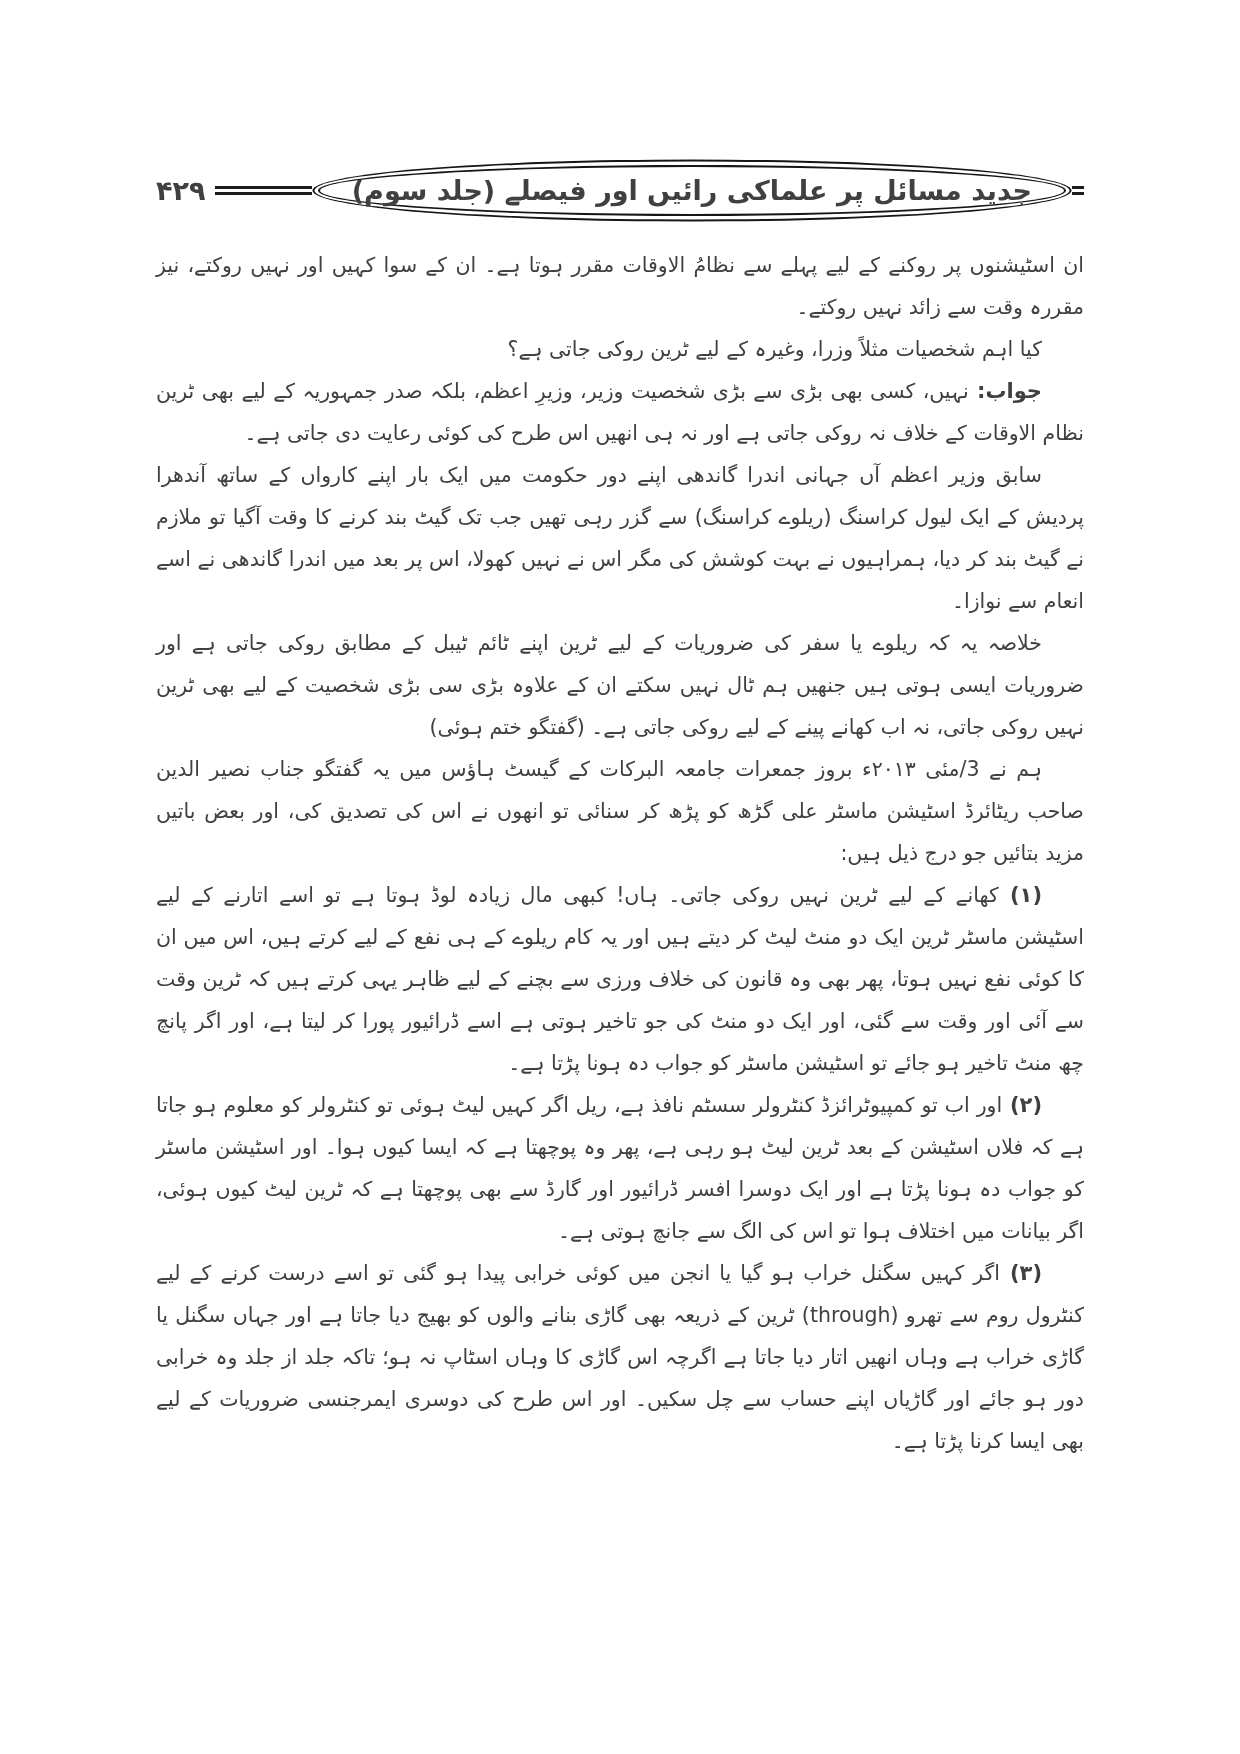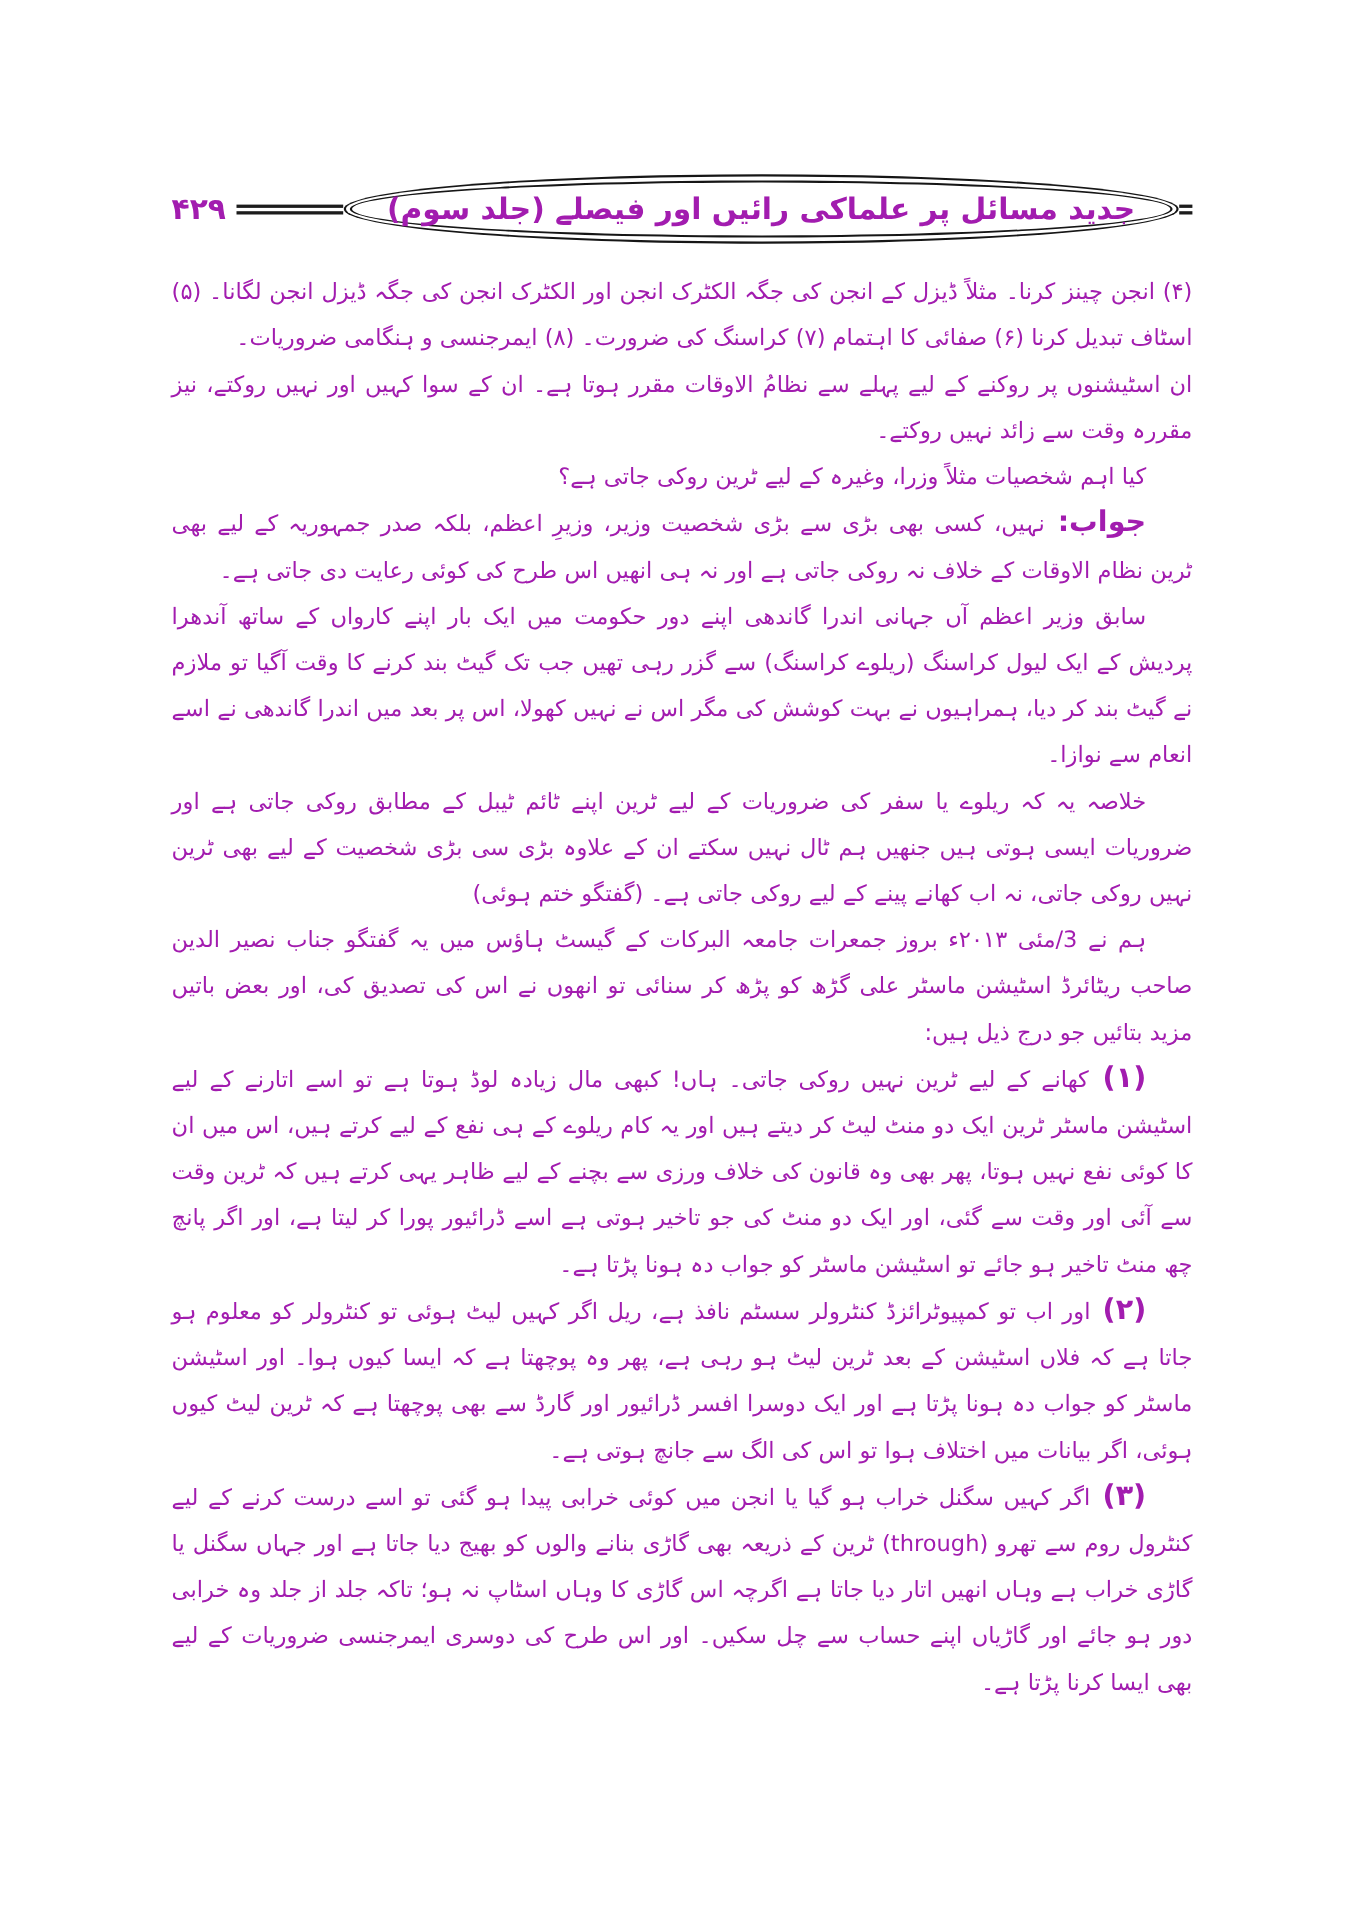--- a/index.html
+++ b/index.html
@@ -1,19 +1,19 @@
 <!DOCTYPE html>
 <html><head>
 <meta charset="utf-8">
 <style>
   * { margin:0; padding:0; box-sizing:border-box; }
   html, body { background:#ffffff; }
   .page {
     width:1240px; height:1754px; margin:0 auto; background:#ffffff;
-    font-family:"DejaVu Sans", sans-serif; color:#a21caf;
+    font-family:"DejaVu Sans", sans-serif; color:#404040;
     padding:160px 156px 0 156px;
     position:relative; overflow:hidden;
   }
   .page-header {
     display:flex; align-items:center; direction:ltr; height:60px;
   }
   .page-number {
     font-size:27px; font-weight:bold; white-space:nowrap;
     padding-right:10px; line-height:1;
   }
@@ -29,37 +29,36 @@
     padding:8px 32px; margin:7px 6px;
     direction:rtl; background:#ffffff;
   }
   .cartouche-title { font-size:27px; font-weight:bold; white-space:nowrap; }
   .page-body {
     margin-top:24px; direction:rtl; text-align:justify;
     font-size:20.5px; line-height:42px;
   }
   .para { margin:0; }
   .para.indent { text-indent:42px; }
-  .para strong { font-size:26px; font-weight:bold; }
+  .para strong { font-size:21px; font-weight:bold; }
 </style>
 </head>
 <body>
 
 <div class="page">
   <header class="page-header">
     <span class="page-number">۴۲۹</span>
     <div class="rule"></div>
     <div class="cartouche">
       <span class="cartouche-title">جدید مسائل پر علماکی رائیں اور فیصلے (جلد سوم)</span>
     </div>
     <div class="rule rule-right"></div>
   </header>
 
   <main class="page-body" id="body-container" lang="ur" dir="rtl">
-      <p class="para">(۴) انجن چینز کرنا۔ مثلاً ڈیزل کے انجن کی جگہ الکٹرک انجن اور الکٹرک انجن کی جگہ ڈیزل انجن لگانا۔ (۵) اسٹاف تبدیل کرنا (۶) صفائی کا اہتمام (۷) کراسنگ کی ضرورت۔ (۸) ایمرجنسی و ہنگامی ضروریات۔</p>
       <p class="para">ان اسٹیشنوں پر روکنے کے لیے پہلے سے نظامُ الاوقات مقرر ہوتا ہے۔ ان کے سوا کہیں اور نہیں روکتے، نیز مقررہ وقت سے زائد نہیں روکتے۔</p>
       <p class="para indent">کیا اہم شخصیات مثلاً وزرا، وغیرہ کے لیے ٹرین روکی جاتی ہے؟</p>
       <p class="para indent"><strong>جواب: </strong>نہیں، کسی بھی بڑی سے بڑی شخصیت وزیر، وزیرِ اعظم، بلکہ صدر جمہوریہ کے لیے بھی ٹرین نظام الاوقات کے خلاف نہ روکی جاتی ہے اور نہ ہی انھیں اس طرح کی کوئی رعایت دی جاتی ہے۔</p>
       <p class="para indent">سابق وزیر اعظم آں جہانی اندرا گاندھی اپنے دور حکومت میں ایک بار اپنے کارواں کے ساتھ آندھرا پردیش کے ایک لیول کراسنگ (ریلوے کراسنگ) سے گزر رہی تھیں جب تک گیٹ بند کرنے کا وقت آگیا تو ملازم نے گیٹ بند کر دیا، ہمراہیوں نے بہت کوشش کی مگر اس نے نہیں کھولا، اس پر بعد میں اندرا گاندھی نے اسے انعام سے نوازا۔</p>
       <p class="para indent">خلاصہ یہ کہ ریلوے یا سفر کی ضروریات کے لیے ٹرین اپنے ٹائم ٹیبل کے مطابق روکی جاتی ہے اور ضروریات ایسی ہوتی ہیں جنھیں ہم ٹال نہیں سکتے ان کے علاوہ بڑی سی بڑی شخصیت کے لیے بھی ٹرین نہیں روکی جاتی، نہ اب کھانے پینے کے لیے روکی جاتی ہے۔ (گفتگو ختم ہوئی)</p>
       <p class="para indent">ہم نے 3/مئی ۲۰۱۳ء بروز جمعرات جامعہ البرکات کے گیسٹ ہاؤس میں یہ گفتگو جناب نصیر الدین صاحب ریٹائرڈ اسٹیشن ماسٹر علی گڑھ کو پڑھ کر سنائی تو انھوں نے اس کی تصدیق کی، اور بعض باتیں مزید بتائیں جو درج ذیل ہیں:</p>
       <p class="para indent"><strong>(۱) </strong>کھانے کے لیے ٹرین نہیں روکی جاتی۔ ہاں! کبھی مال زیادہ لوڈ ہوتا ہے تو اسے اتارنے کے لیے اسٹیشن ماسٹر ٹرین ایک دو منٹ لیٹ کر دیتے ہیں اور یہ کام ریلوے کے ہی نفع کے لیے کرتے ہیں، اس میں ان کا کوئی نفع نہیں ہوتا، پھر بھی وہ قانون کی خلاف ورزی سے بچنے کے لیے ظاہر یہی کرتے ہیں کہ ٹرین وقت سے آئی اور وقت سے گئی، اور ایک دو منٹ کی جو تاخیر ہوتی ہے اسے ڈرائیور پورا کر لیتا ہے، اور اگر پانچ چھ منٹ تاخیر ہو جائے تو اسٹیشن ماسٹر کو جواب دہ ہونا پڑتا ہے۔</p>
       <p class="para indent"><strong>(۲) </strong>اور اب تو کمپیوٹرائزڈ کنٹرولر سسٹم نافذ ہے، ریل اگر کہیں لیٹ ہوئی تو کنٹرولر کو معلوم ہو جاتا ہے کہ فلاں اسٹیشن کے بعد ٹرین لیٹ ہو رہی ہے، پھر وہ پوچھتا ہے کہ ایسا کیوں ہوا۔ اور اسٹیشن ماسٹر کو جواب دہ ہونا پڑتا ہے اور ایک دوسرا افسر ڈرائیور اور گارڈ سے بھی پوچھتا ہے کہ ٹرین لیٹ کیوں ہوئی، اگر بیانات میں اختلاف ہوا تو اس کی الگ سے جانچ ہوتی ہے۔</p>
       <p class="para indent"><strong>(۳) </strong>اگر کہیں سگنل خراب ہو گیا یا انجن میں کوئی خرابی پیدا ہو گئی تو اسے درست کرنے کے لیے کنٹرول روم سے تھرو (through) ٹرین کے ذریعہ بھی گاڑی بنانے والوں کو بھیج دیا جاتا ہے اور جہاں سگنل یا گاڑی خراب ہے وہاں انھیں اتار دیا جاتا ہے اگرچہ اس گاڑی کا وہاں اسٹاپ نہ ہو؛ تاکہ جلد از جلد وہ خرابی دور ہو جائے اور گاڑیاں اپنے حساب سے چل سکیں۔ اور اس طرح کی دوسری ایمرجنسی ضروریات کے لیے بھی ایسا کرنا پڑتا ہے۔</p>
     </main>

